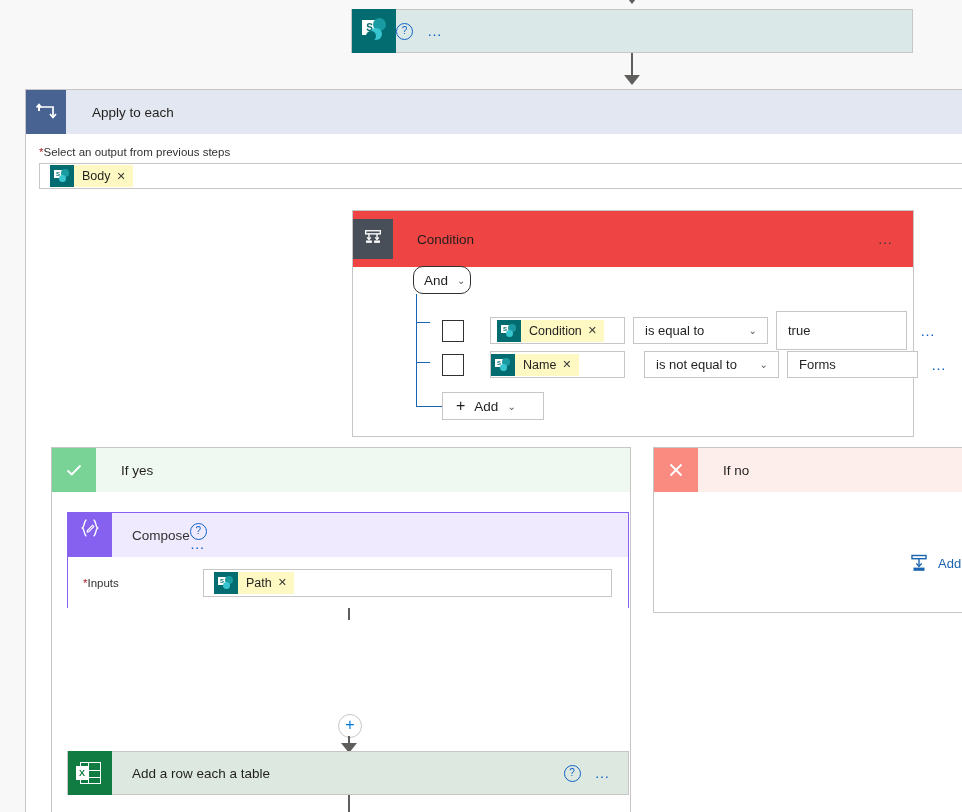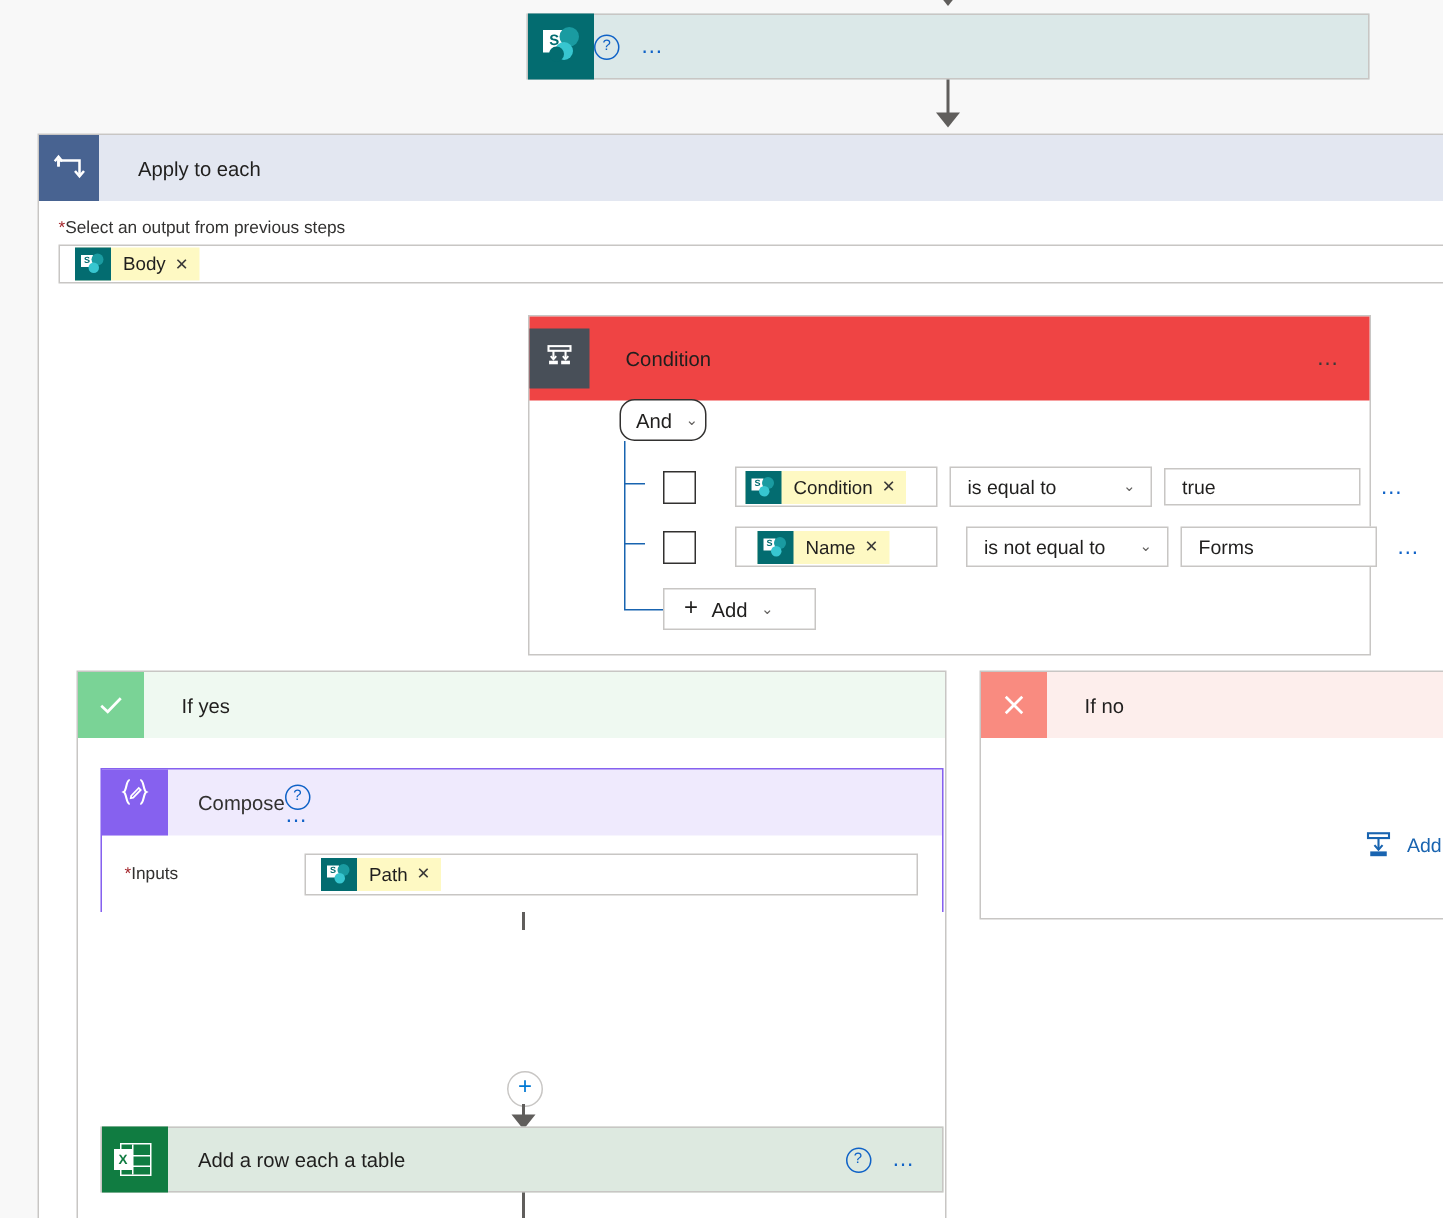--- a/index.html
+++ b/index.html
@@ -209,29 +209,29 @@
                 <div class="c2"></div>
             </div>
             <span class="lbl">Condition</span>
             <span class="x">✕</span>
           </div>
         </div>
         <div class="selbox" style="margin-left:8px;width:135px;height:27px;">
           <span>is equal to</span>
           <span class="chev">⌄</span>
         </div>
-        <div class="valbox" style="margin-left:8px;width:131px;height:25px;">
+        <div class="valbox" style="margin-left:8px;width:131px;height:39px;">
           <span>true</span>
         </div>
         <div class="dots" style="margin-left:13px;">…</div>
       </div>
 
       <div style="position:absolute;left:89px;top:140px;display:flex;align-items:center;">
         <div class="ckbox"></div>
-        <div class="fieldbox" style="margin-left:26px;width:135px;height:27px;padding-left:14px;">
+        <div class="fieldbox" style="margin-left:26px;width:135px;height:27px;padding-left:0;">
           <div class="token">
             <div class="sp-s">
               <div class="sq">S</div>
                 <div class="c1"></div>
                 <div class="c2"></div>
             </div>
             <span class="lbl">Name</span>
             <span class="x">✕</span>
           </div>
         </div>

